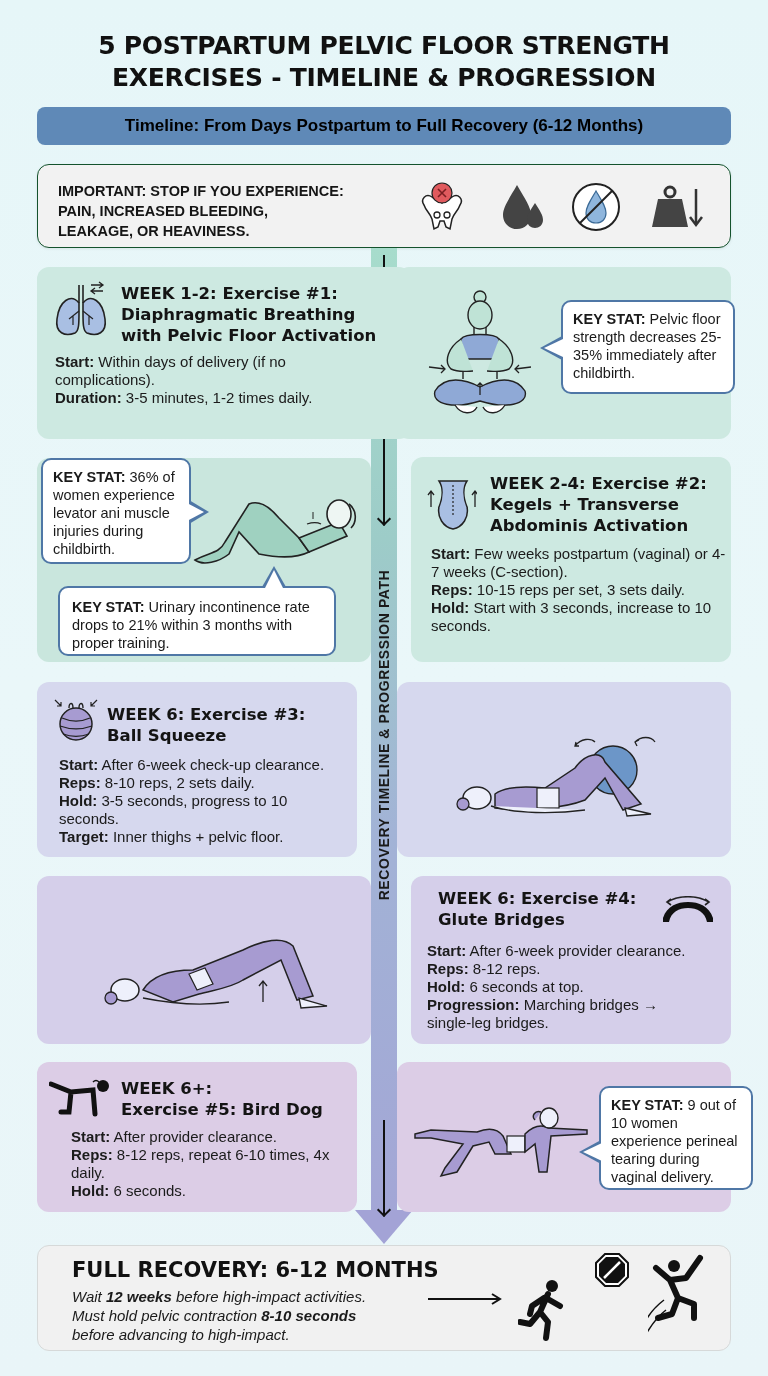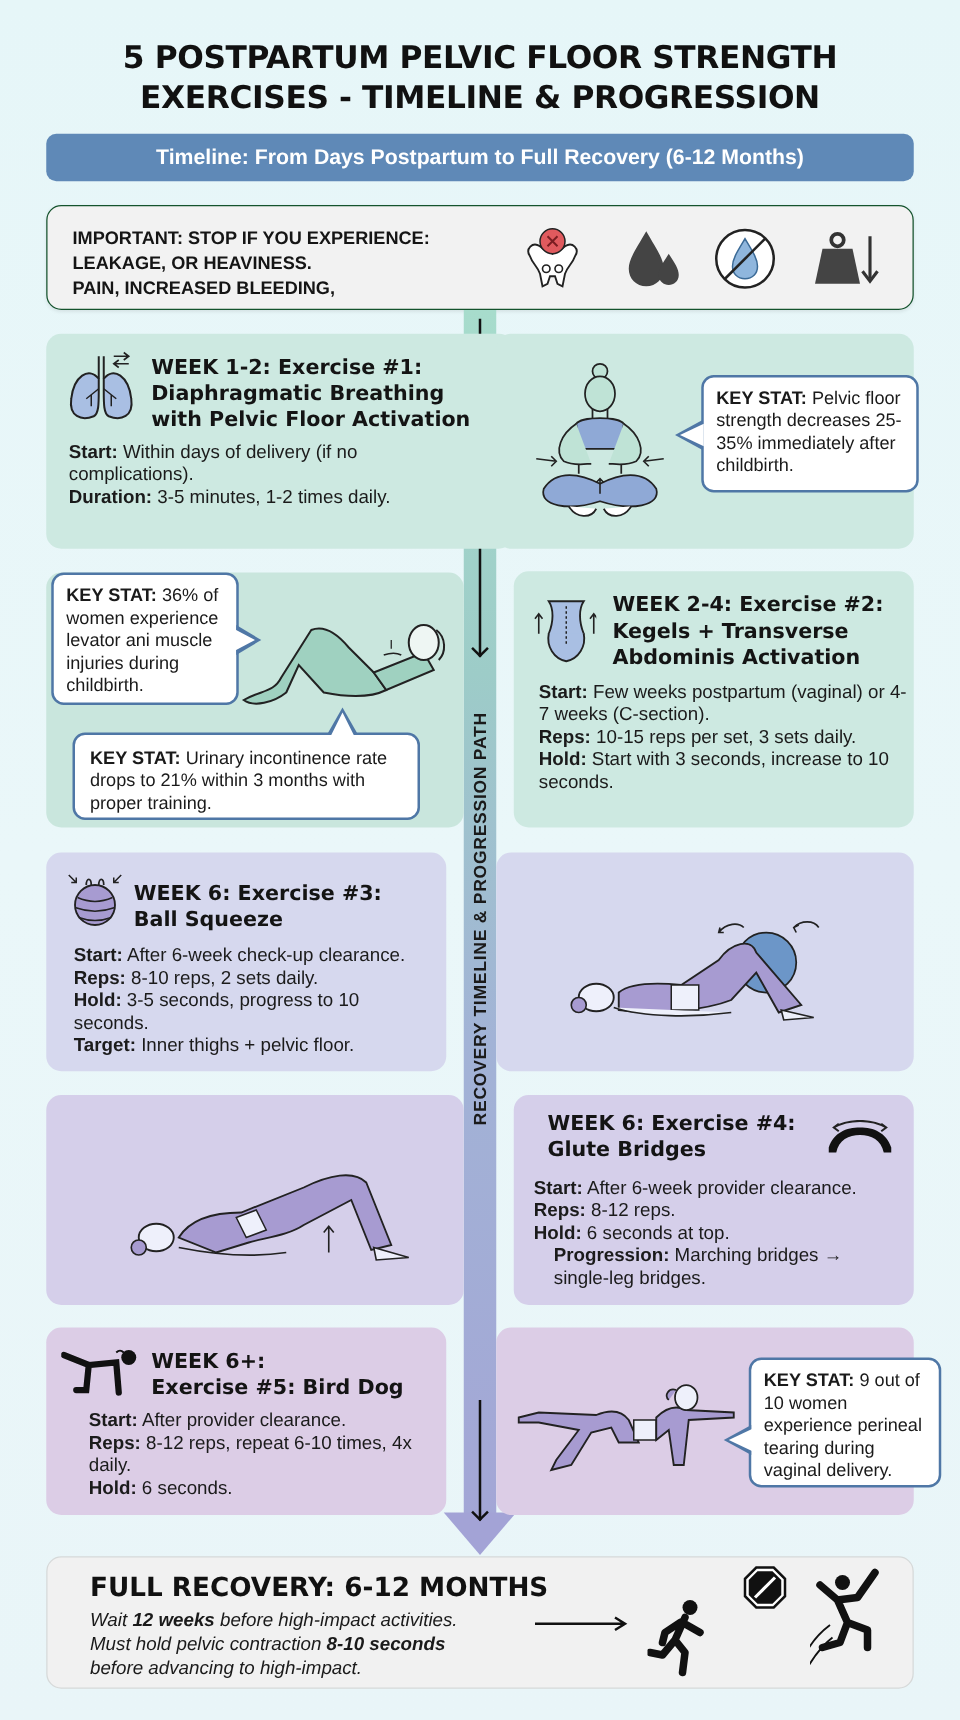--- a/index.html
+++ b/index.html
@@ -13,21 +13,21 @@
   }
   .title {
     position: absolute; left: 0; top: 30px; width: 768px;
     text-align: center; font-family: "DejaVu Sans", sans-serif;
     font-weight: bold; font-size: 25px; line-height: 32px; letter-spacing: -0.3px;
     color: #111;
   }
   .subtitle-bar {
     position: absolute; left: 37px; top: 107px; width: 694px; height: 38px;
     background: #5f89b7; border-radius: 8px;
-    color: #ffffff; font-weight: bold; font-size: 17px; line-height: 38px;
+    color: #000000; font-weight: bold; font-size: 17px; line-height: 38px;
     text-align: center;
   }
   .warning {
     position: absolute; left: 37px; top: 164px; width: 694px; height: 84px;
     background: #f2f2f2; border: 1px solid #14532d; border-radius: 12px;
     box-shadow: 0 1px 3px rgba(0,0,0,0.08);
   }
   .warning-text {
     position: absolute; left: 20px; top: 16px; width: 350px;
     font-weight: bold; font-size: 14.5px; line-height: 20px; color: #151515;
@@ -107,22 +107,22 @@
 
 <div class="title">
   <div>5 POSTPARTUM PELVIC FLOOR STRENGTH</div>
   <div>EXERCISES - TIMELINE &amp; PROGRESSION</div>
 </div>
 <div class="subtitle-bar">Timeline: From Days Postpartum to Full Recovery (6-12 Months)</div>
 
 <div class="warning">
   <div class="warning-text">
     <div>IMPORTANT: STOP IF YOU EXPERIENCE:</div>
+    <div>PAIN, INCREASED BLEEDING,</div>
     <div>LEAKAGE, OR HEAVINESS.</div>
-    <div>PAIN, INCREASED BLEEDING,</div>
   </div>
   <div class="warn-icon" style="left:376px;">
     <svg width="56" height="56" viewBox="0 0 56 56">
       <path d="M10 26 C6 20 12 14 18 18 C22 22 26 22 28 24 C30 22 34 22 38 18 C44 14 50 20 46 26 C44 32 40 34 38 40 L36 50 L32 48 L30 42 L26 42 L24 48 L20 50 L18 40 C16 34 12 32 10 26 Z" fill="#fff" stroke="#222" stroke-width="1.5"></path>
       <circle cx="23" cy="36" r="3" fill="none" stroke="#222" stroke-width="1.3"></circle>
       <circle cx="33" cy="36" r="3" fill="none" stroke="#222" stroke-width="1.3"></circle>
       <circle cx="28" cy="14" r="10" fill="#e05a5e" stroke="#222" stroke-width="1.2"></circle>
       <path d="M24 10 L32 18 M32 10 L24 18" stroke="#7a1e22" stroke-width="1.6"></path>
     </svg>
   </div>
@@ -301,21 +301,21 @@
   <div style="position:absolute;left:248px;top:20px;">
     <svg width="58" height="30" viewBox="0 0 58 30">
       <path d="M8 6 C20 -1 38 -1 50 6 M12 3 L8 6 L12 9 M46 3 L50 6 L46 9" stroke="#222" stroke-width="1.6" fill="none"></path>
       <path d="M4 26 L10 26 C12 16 20 12 29 12 C38 12 46 16 48 26 L54 26 L54 22 C50 10 40 6 29 6 C18 6 8 10 4 22 Z" fill="#111"></path>
     </svg>
   </div>
   <div class="card-body" style="left:16px;top:66px;width:300px;">
     <span class="row"><b>Start:</b><span> After 6-week provider clearance.</span></span>
     <span class="row"><b>Reps:</b><span> 8-12 reps.</span></span>
     <span class="row"><b>Hold:</b><span> 6 seconds at top.</span></span>
-    <span class="row" style="width:260px;margin-left:16px;"><b>Progression:</b><span> Marching bridges → single-leg bridges.</span></span>
+    <span class="row" style="width:260px;"><b>Progression:</b><span> Marching bridges → single-leg bridges.</span></span>
   </div>
 </div>
 
 <div class="card pink" style="left:37px;top:1062px;width:320px;height:150px;">
   <div style="position:absolute;left:12px;top:16px;">
     <svg width="64" height="40" viewBox="0 0 64 40">
       <path d="M2 6 L22 14 L44 12 L46 36 M22 14 L20 34 L12 34" stroke="#111" stroke-width="5" fill="none" stroke-linecap="round"></path>
       <circle cx="54" cy="8" r="6" fill="#111"></circle>
       <path d="M44 4 C46 2 48 2 50 4" stroke="#111" stroke-width="1.5" fill="none"></path>
     </svg>

